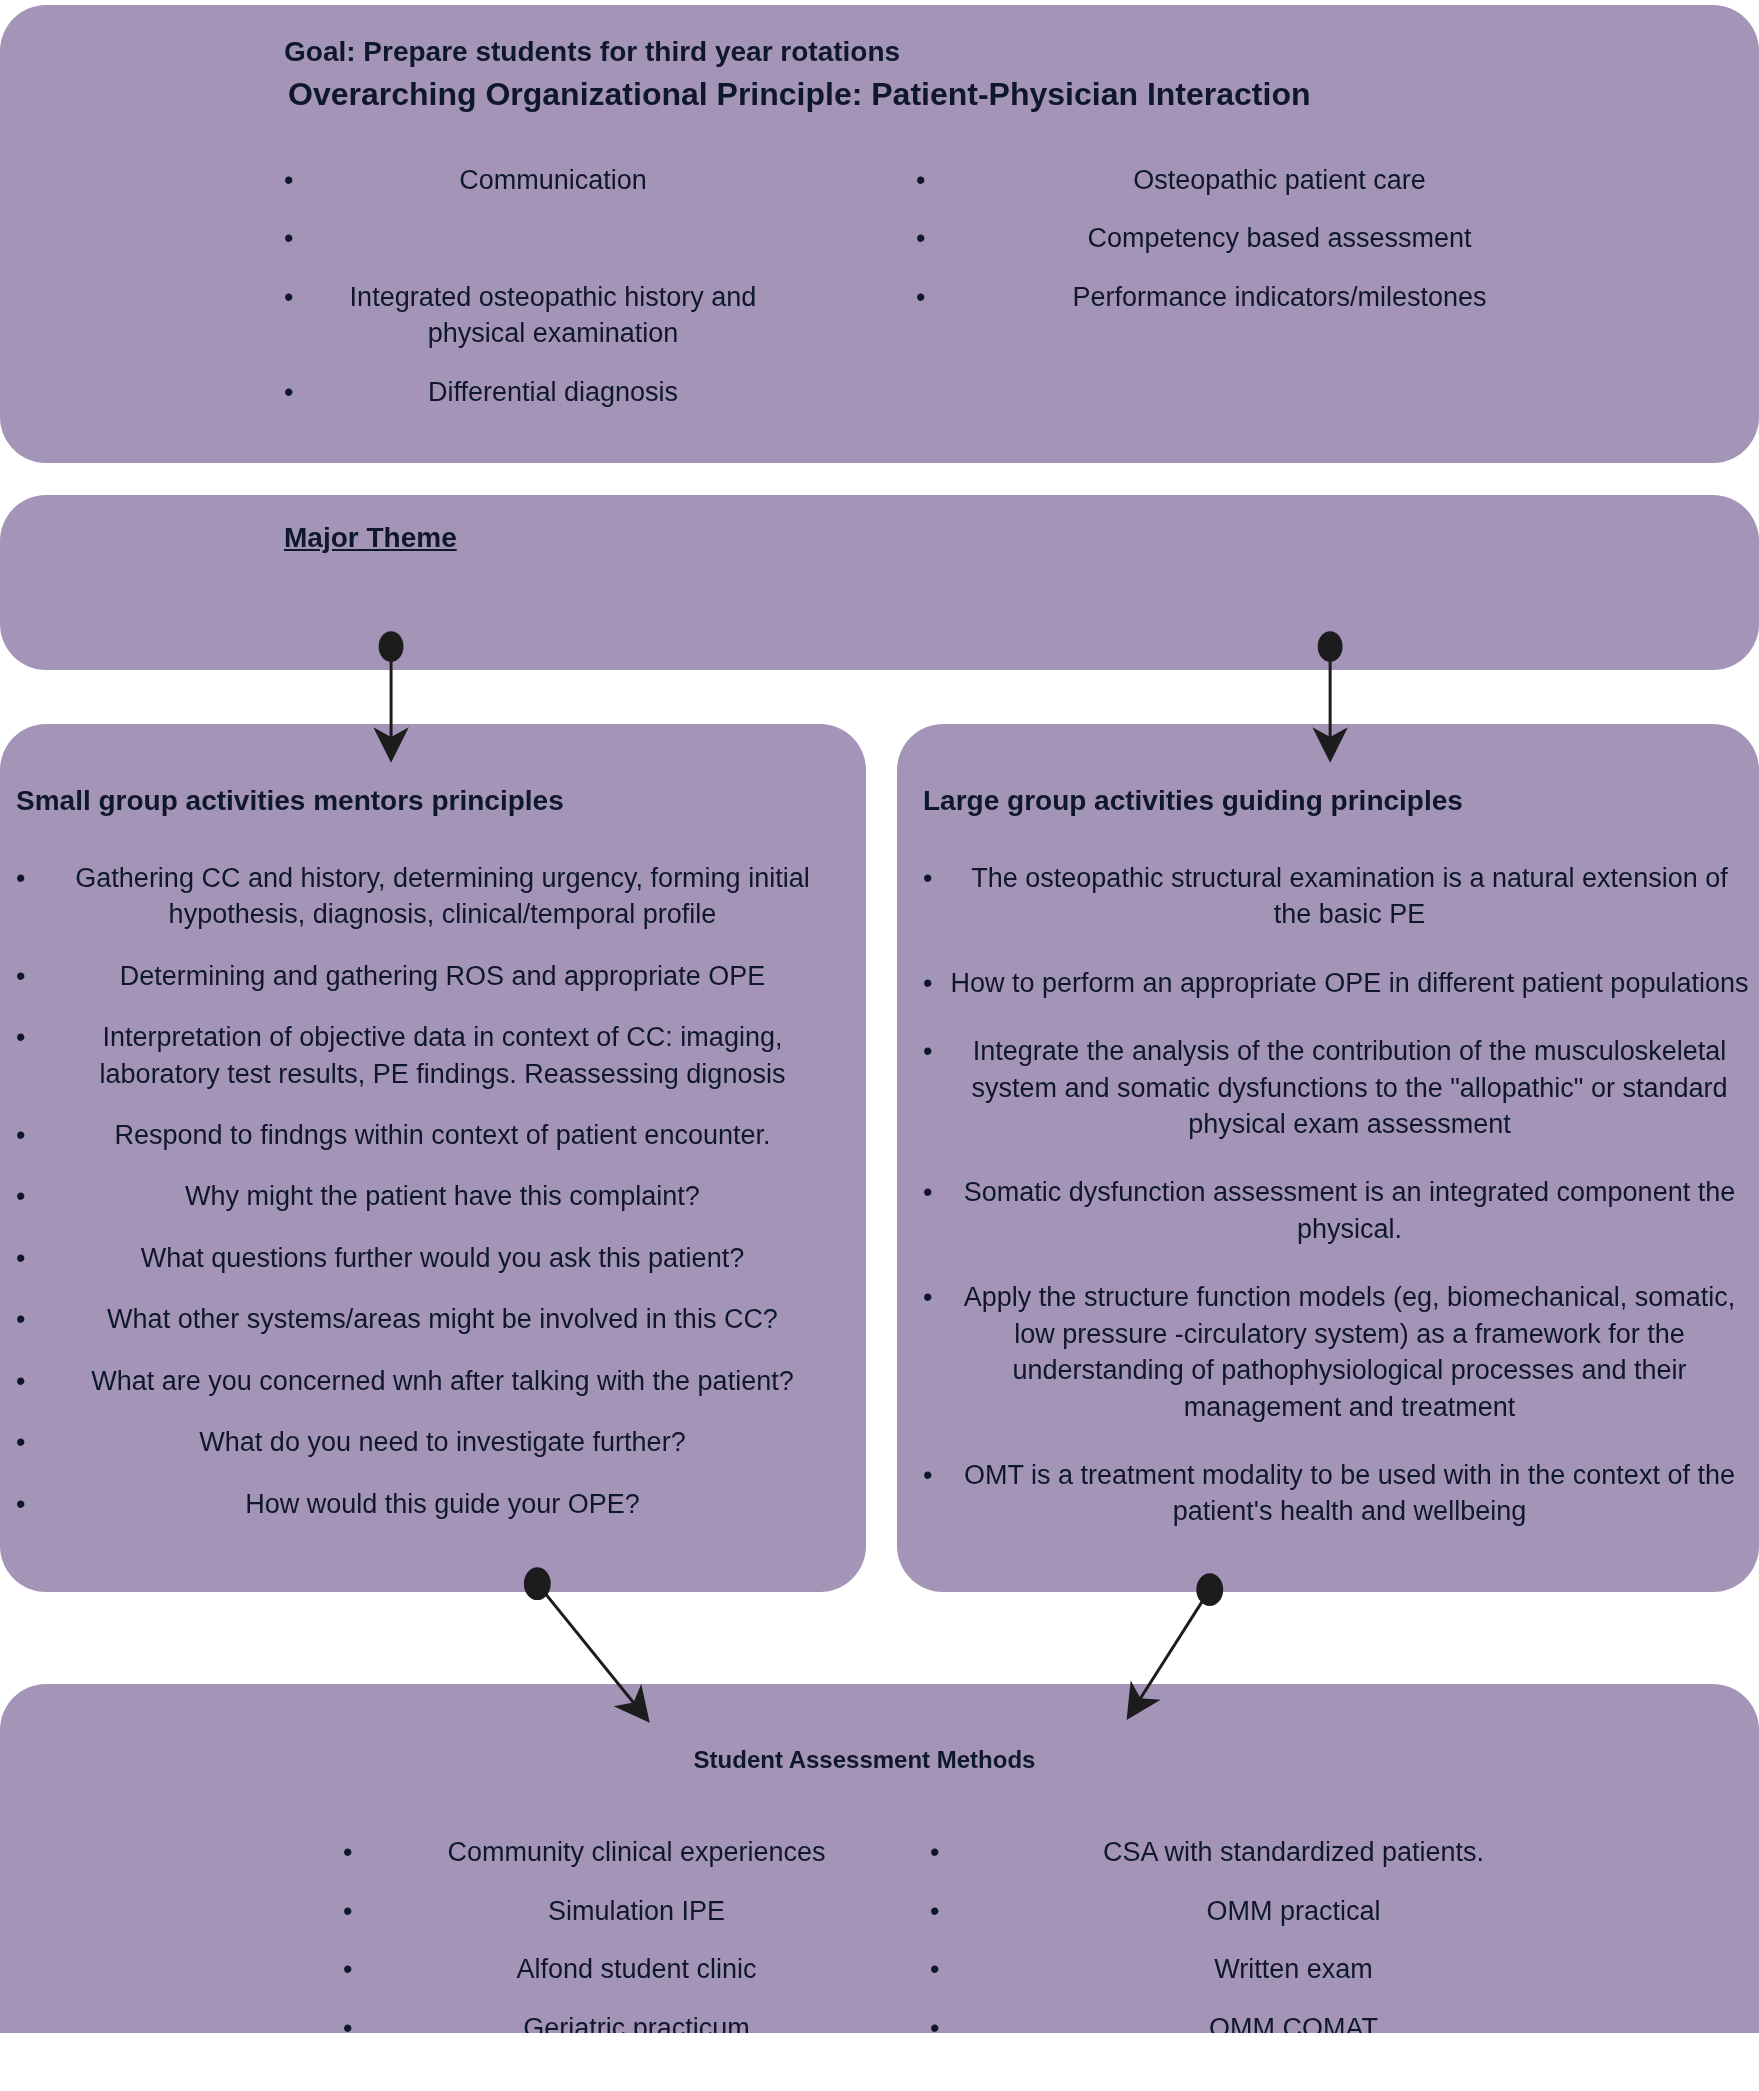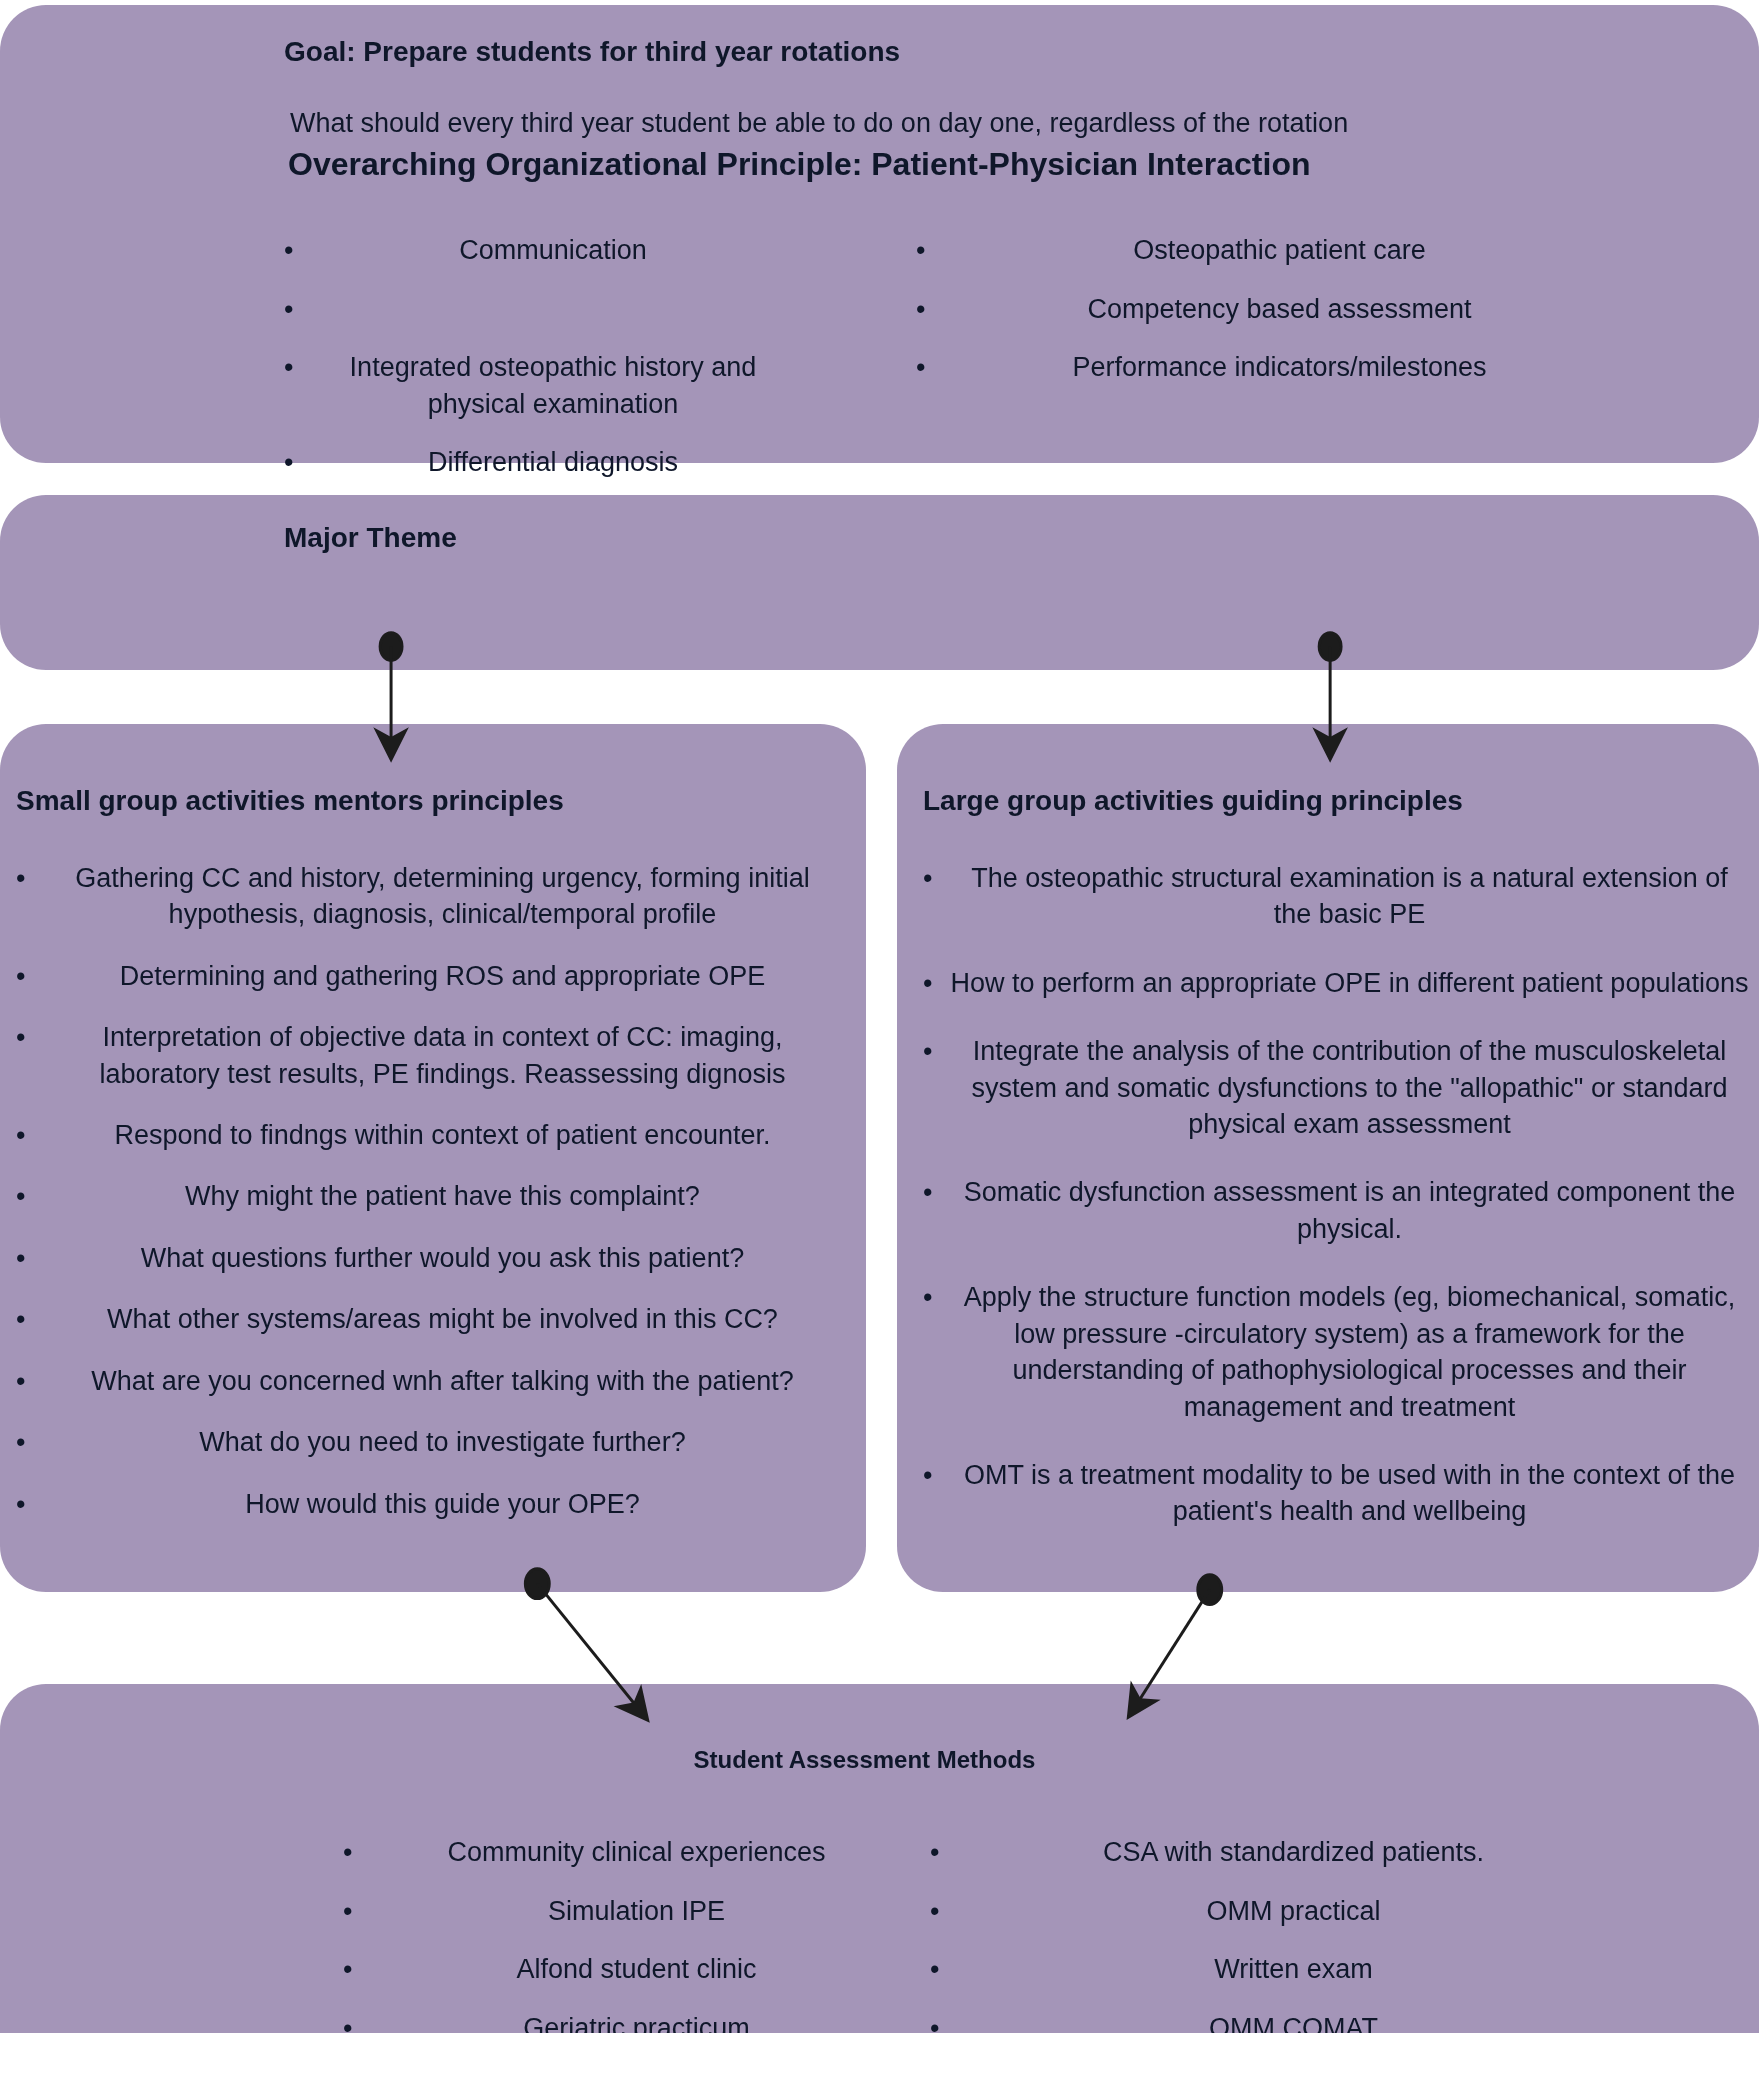--- a/index.html
+++ b/index.html
@@ -18,21 +18,21 @@
     line-height: 1.35;
     overflow: hidden;
   }
   .box {
     position: absolute;
     background: #a495b8;
     border-radius: 46px;
     box-sizing: border-box;
   }
   .box-goal       { left: 0;     top: 5px;     width: 1759px; height: 458px; padding: 28px 30px 0 284px; }
-  .box-theme      { left: 0;     top: 495px;   width: 1759px; height: 175px; padding: 24px 30px 0 284px; }
+  .box-theme      { left: 0;     top: 495px;   width: 1759px; height: 175px; padding: 24px 30px 0 284px; text-decoration: underline; }
   .box-small      { left: 0;     top: 724px;   width: 866px;  height: 868px; padding: 58px 24px 0 16px; }
   .box-large      { left: 897px; top: 724px;   width: 862px;  height: 868px; padding: 58px 10px 0 26px; }
   .box-assessment { left: 0;     top: 1684px;  width: 1759px; height: 403px; padding: 46px 30px 0 0; }
 
   .h-bold {
     font-weight: bold;
     font-size: 28px;
     margin: 0;
   }
   .goal-subtitle {
@@ -93,21 +93,20 @@
     pointer-events: none;
   }
 </style>
 </head>
 <body>
 
 <div class="canvas">
 
   <section class="box box-goal">
     <h2 class="h-bold">Goal: Prepare students for third year rotations</h2>
-    <p class="goal-subtitle">What should every third year student be able to do on day one, regardless of the rotation</p>
     <p class="goal-principle">Overarching Organizational Principle: Patient-Physician Interaction</p>
     <div class="goal-cols">
       <div class="list goal-col-left">
           <div class="bullet-item">
             <span class="bullet">•</span>
             <span class="bullet-text">Communication</span>
           </div>
           <div class="bullet-item">
             <span class="bullet">•</span>
           </div>

